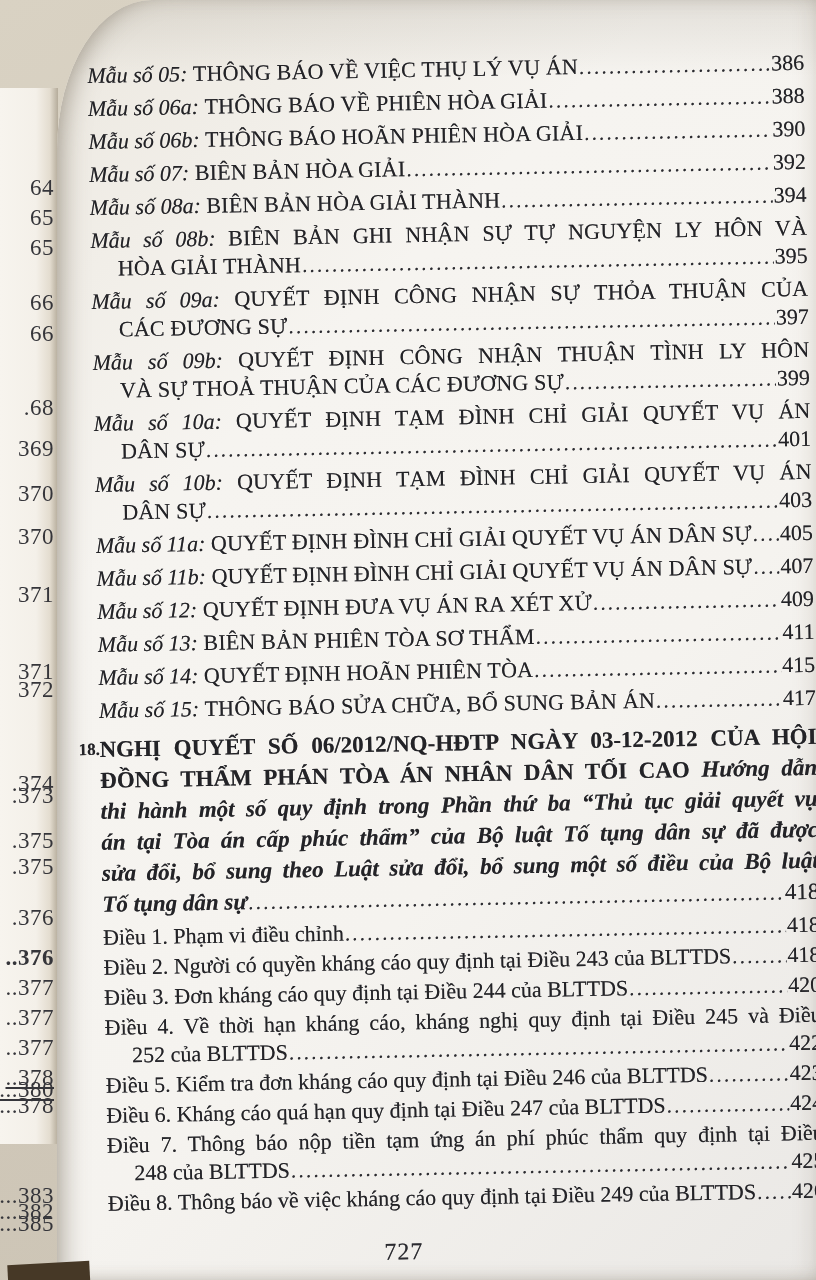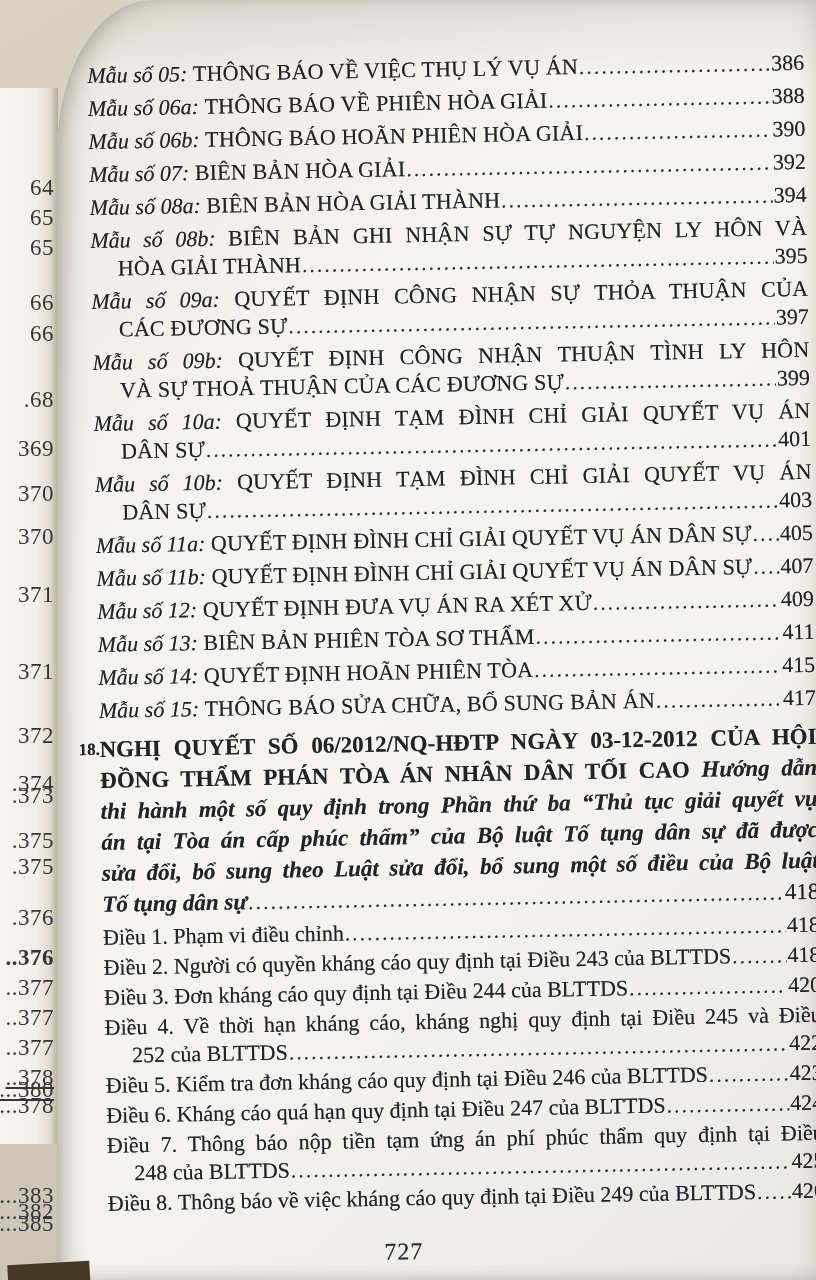--- a/index.html
+++ b/index.html
@@ -79,27 +79,27 @@
 <body>
 
 <div class="photo">
 
   <div class="left-page" id="left-page">
       <span class="left-num" style="top: 88px;">64</span>
       <span class="left-num" style="top: 118px;">65</span>
       <span class="left-num" style="top: 148px;">65</span>
       <span class="left-num" style="top: 203px;">66</span>
       <span class="left-num" style="top: 234px;">66</span>
-      <span class="left-num" style="top: 300px;">.68</span>
+      <span class="left-num" style="top: 308px;">.68</span>
       <span class="left-num" style="top: 349px;">369</span>
       <span class="left-num" style="top: 394px;">370</span>
       <span class="left-num" style="top: 437px;">370</span>
       <span class="left-num" style="top: 495px;">371</span>
       <span class="left-num" style="top: 572px;">371</span>
-      <span class="left-num" style="top: 636px; text-align: center;">372</span>
+      <span class="left-num" style="top: 590px; text-align: center;">372</span>
       <span class="left-num" style="top: 696px;">.373</span>
       <span class="left-num" style="top: 684px;">.374</span>
       <span class="left-num" style="top: 741px;">.375</span>
       <span class="left-num" style="top: 767px;">.375</span>
       <span class="left-num" style="top: 818px;">.376</span>
       <span class="left-num" style="top: 858px; font-weight: bold;">..376</span>
       <span class="left-num" style="top: 888px;">..377</span>
       <span class="left-num" style="top: 918px;">..377</span>
       <span class="left-num" style="top: 948px;">..377</span>
       <span class="left-num" style="top: 978px; text-decoration: underline;">..378</span>

